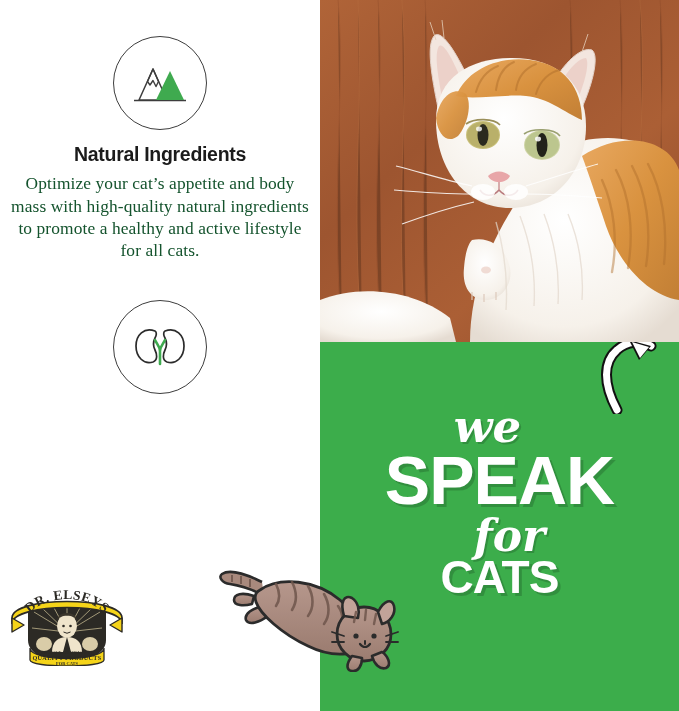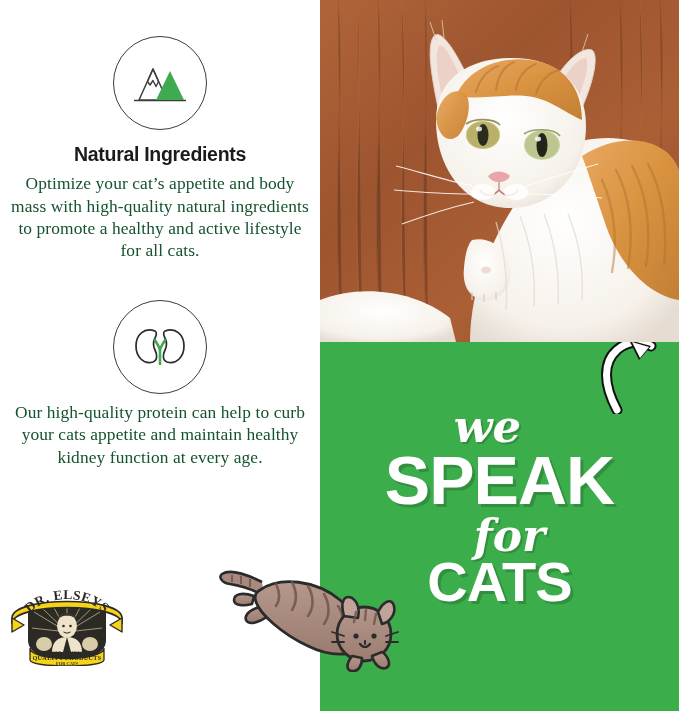--- a/index.html
+++ b/index.html
@@ -150,21 +150,21 @@
     line-height: 1;
     letter-spacing: -1px;
     position: absolute;
     width: 359px;
     left: 0;
   }
 
   .w-we    { top: 62px;  font-size: 45px; transform: translateX(-12px); }
   .w-speak { top: 104px; font-size: 68px; }
   .w-for   { top: 172px; font-size: 44px; transform: translateX(10px); }
-  .w-cats  { top: 212px; font-size: 56px; }
+  .w-cats  { top: 212px; font-size: 46px; }
 
   
   .jump-cat {
     position: absolute;
     left: 212px;
     top: 548px;
     width: 200px;
     height: 124px;
     z-index: 5;
   }
@@ -197,21 +197,20 @@
         <svg width="58" height="52" viewBox="0 0 58 52">
 
           <path d="M24 10 C13 6, 5 14, 5 25 C5 36, 13 44, 22 41 C27 39, 26 33, 24 29 C22 25, 22 21, 24 17 C25.5 14.5, 26 11, 24 10 Z" fill="#ffffff" stroke="#2b2b2b" stroke-width="1.7" stroke-linejoin="round"></path>
 
           <path d="M34 10 C45 6, 53 14, 53 25 C53 36, 45 44, 36 41 C31 39, 32 33, 34 29 C36 25, 36 21, 34 17 C32.5 14.5, 32 11, 34 10 Z" fill="#ffffff" stroke="#2b2b2b" stroke-width="1.7" stroke-linejoin="round"></path>
 
           <path d="M24 19 C26 23, 28 25, 29 29 L29 43" fill="none" stroke="#3faa4f" stroke-width="2.6" stroke-linecap="round"></path>
           <path d="M34 19 C32 23, 30 25, 29 29" fill="none" stroke="#3faa4f" stroke-width="2.6" stroke-linecap="round"></path>
         </svg>
       </div>
-      <div class="feature-body">Our high-quality protein can help to curb your cats appetite and maintain healthy kidney function at every age.</div>
     </div>
 
     <div class="logo-wrap">
       <svg width="118" height="78" viewBox="0 0 118 78">
         <defs>
           <path id="arcTop" d="M14,38 A46,34 0 0 1 104,38"></path>
           <path id="arcBot" d="M26,62 A36,16 0 0 0 92,62"></path>
         </defs>
 
         <path d="M20 22 C20 14, 98 14, 98 22 L98 52 C98 66, 80 74, 59 74 C38 74, 20 66, 20 52 Z" fill="#2c2a25"></path>

